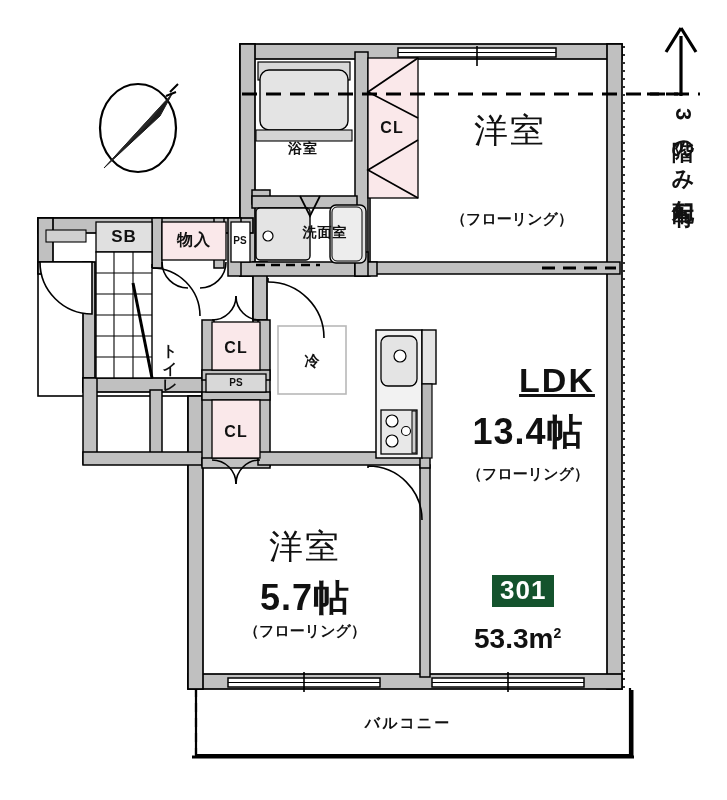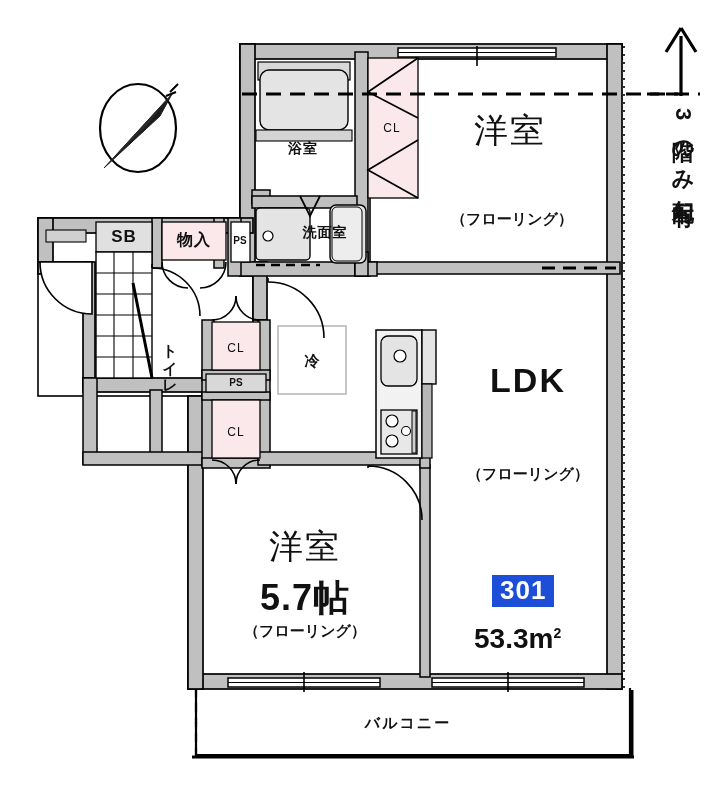--- a/index.html
+++ b/index.html
@@ -38,30 +38,30 @@
     user-select: none;
   }
   .lbl.center { transform: translate(-50%, -50%); }
 
   .room-name      { font-size: 34px; font-weight: normal; letter-spacing: 2px; }
   .room-size      { font-size: 36px; font-weight: bold; letter-spacing: 1px; }
   .room-floorname { font-size: 15px; font-weight: bold; letter-spacing: 0px; }
   .ldk-name       { font-size: 34px; font-weight: bold; letter-spacing: 2px; }
 
   .small-room   { font-size: 14px; font-weight: bold; letter-spacing: 1px; }
-  .tag-cl       { font-size: 12px; font-weight: normal; letter-spacing: 1px; }
+  .tag-cl       { font-size: 16px; font-weight: bold; letter-spacing: 1px; }
   .tag-sb       { font-size: 17px; font-weight: bold; letter-spacing: 1px; }
   .tag-ps       { font-size: 10px; font-weight: bold; }
   .tag-mono     { font-size: 16px; font-weight: bold; letter-spacing: 1px; }
   .tag-fridge   { font-size: 15px; font-weight: bold; }
   .tag-balcony  { font-size: 15px; font-weight: bold; letter-spacing: 2px; }
   .toilet-v     { font-size: 15px; font-weight: bold; writing-mode: vertical-rl; letter-spacing: 1px; }
 
   .unit-badge {
-    background: #1d4ed8;
+    background: #14532d;
     color: #ffffff;
     font-size: 26px;
     font-weight: bold;
     padding: 2px 8px 4px 8px;
     letter-spacing: 1px;
   }
   .unit-area {
     font-size: 28px;
     font-weight: bold;
     letter-spacing: 0px;
@@ -302,21 +302,22 @@
       <path d="M104,168 L172,94 L160,116 Z" fill="#1c1c1c" stroke="#1c1c1c" stroke-width="1"></path>
       <path d="M104,168 L166,100 L150,122 Z" fill="#2a2a2a"></path>
       <path d="M170,92 L178,84 M166,96 L176,92" stroke="#000" stroke-width="2" fill="none"></path>
     </g>
 
   </svg>
 
   <div class="lbl room-name center" style="left:510px; top:130px;">洋室</div>
   <div class="lbl room-floorname center" style="left:512px; top:218px;">（フローリング）</div>
 
-  <div class="lbl ldk-name center" style="left:528px; top:380px;">LDK</div>
+  <div class="lbl ldk-name center" style="left:557px; top:380px;text-decoration:underline;">LDK</div>
+  <div class="lbl room-size center" style="left:528px; top:432px;">13.4帖</div>
   <div class="lbl room-floorname center" style="left:528px; top:473px;">（フローリング）</div>
 
   <div class="lbl room-name center" style="left:305px; top:546px;">洋室</div>
   <div class="lbl room-size center" style="left:305px; top:598px;">5.7帖</div>
   <div class="lbl room-floorname center" style="left:305px; top:630px;">（フローリング）</div>
 
   <div class="lbl small-room center" style="left:303px; top:148px;">浴室</div>
   <div class="lbl small-room center" style="left:325px; top:232px;">洗面室</div>
   <div class="lbl toilet-v" style="left:163px; top:333px;">トイレ</div>
   <div class="lbl tag-balcony center" style="left:408px; top:722px;">バルコニー</div>

